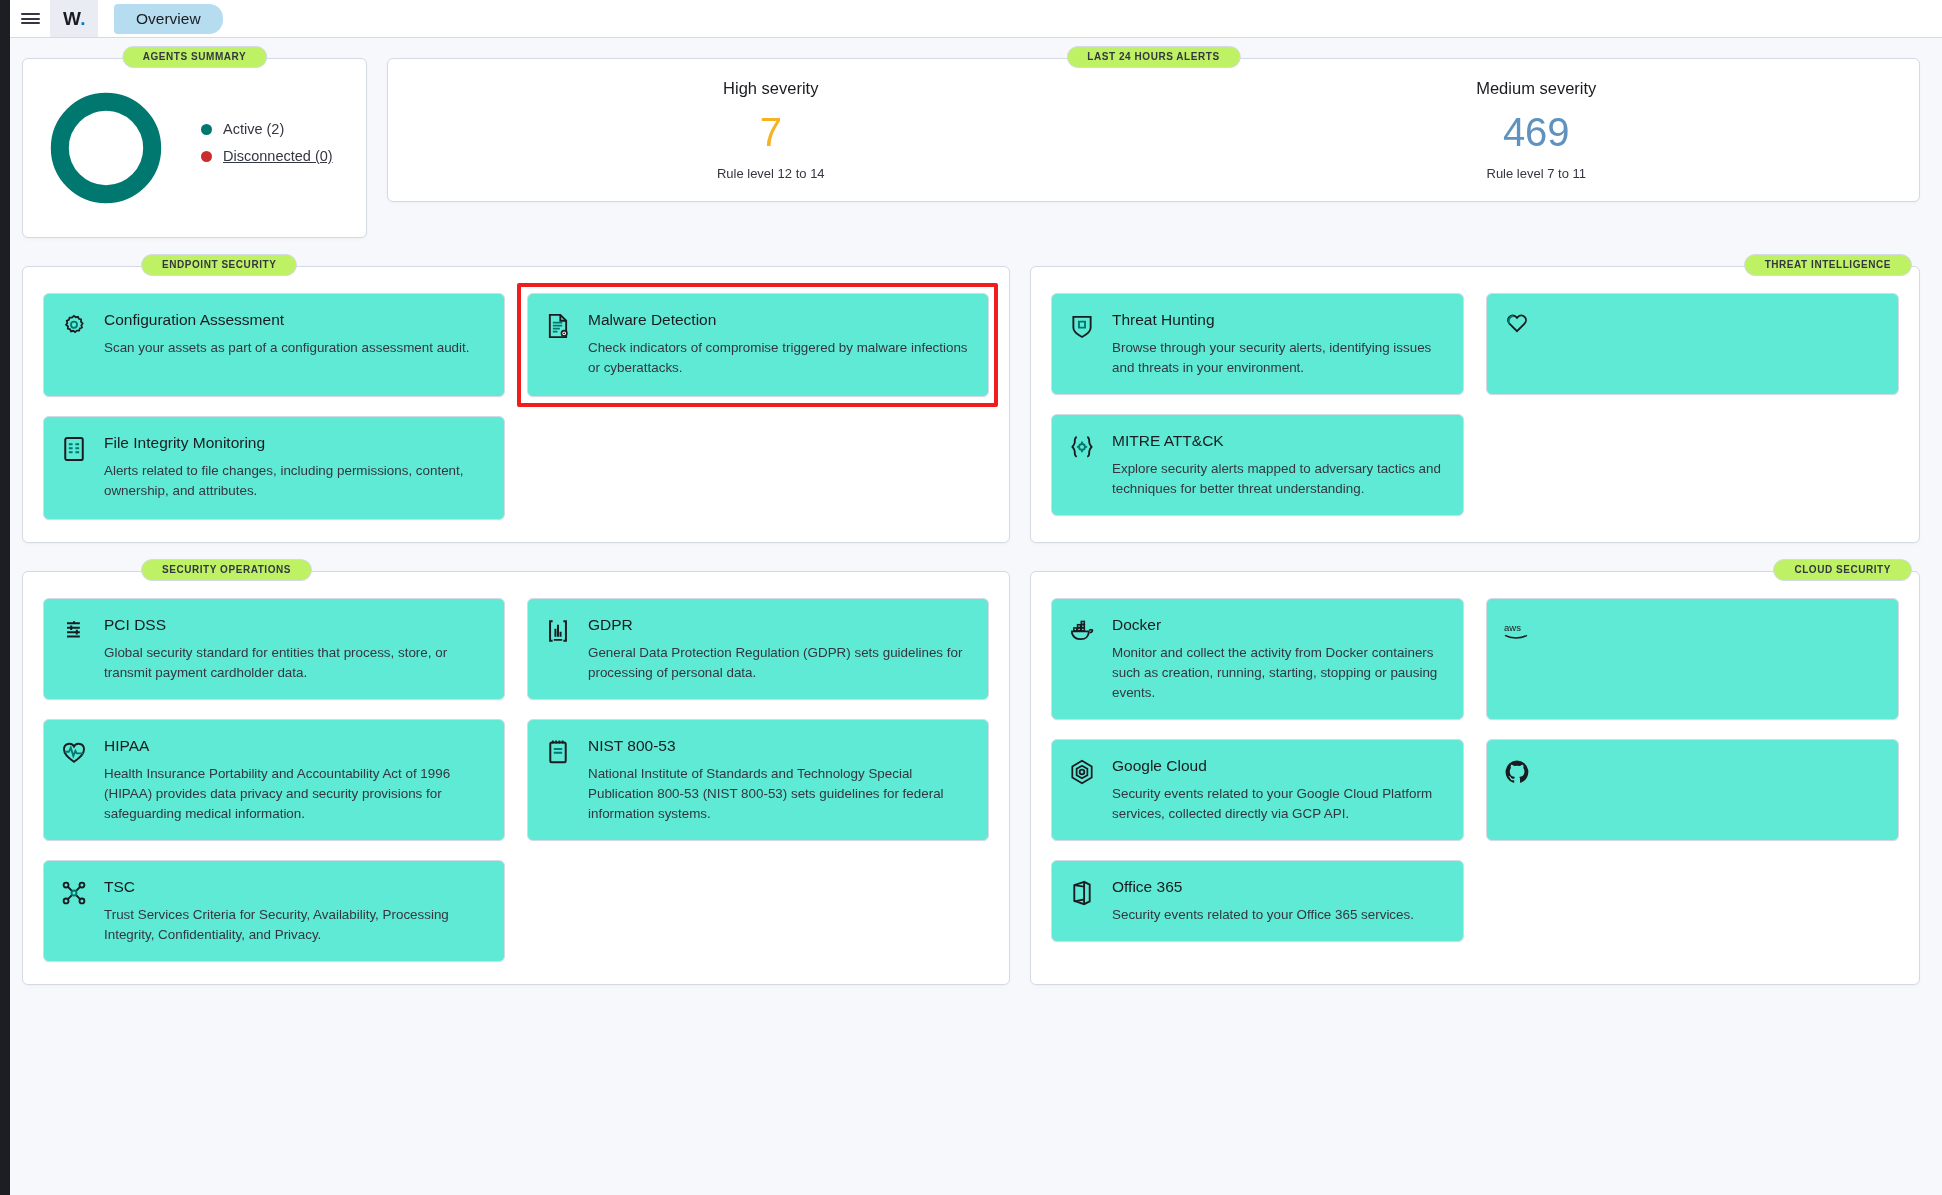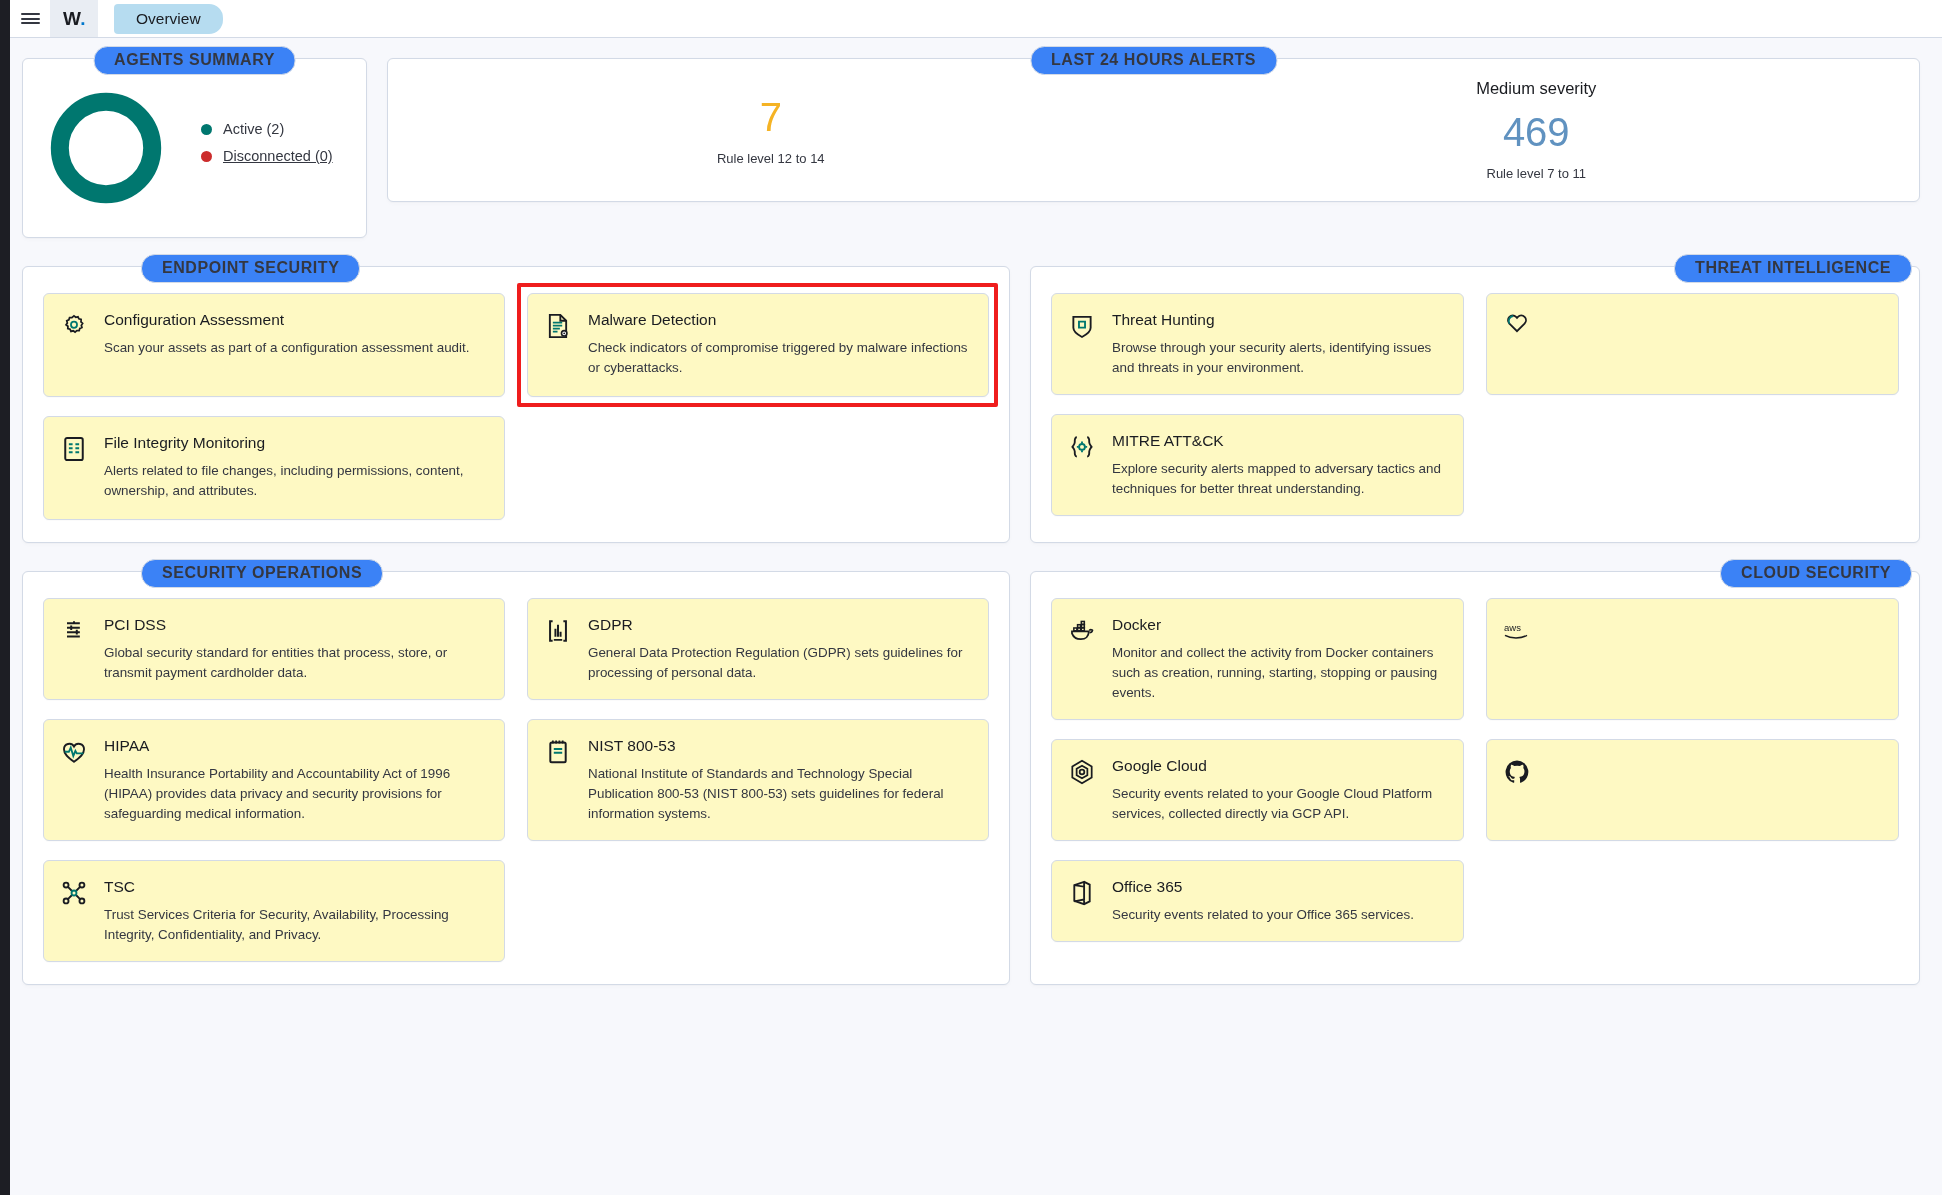--- a/index.html
+++ b/index.html
@@ -50,25 +50,25 @@
   
   .panel {
     background: #ffffff;
     border: 1px solid #d3dae6;
     border-radius: 6px;
     position: relative;
     box-shadow: 0 .7px 1.4px rgba(0,0,0,.02), 0 1.9px 4px rgba(0,0,0,.02);
   }
   .panel-title {
     position: absolute; top: -13px;
-    background: #3b82f6;
+    background: #bef264;
     border: 1px solid #d3dae6;
     border-radius: 14px;
     padding: 4px 20px 5px;
-    font-size: 16px; font-weight: bold; letter-spacing: .55px;
+    font-size: 10px; font-weight: bold; letter-spacing: .55px;
     color: #343741; white-space: nowrap;
   }
   .pt-center { left: 50%; transform: translateX(-50%); }
   .pt-left   { left: 118px; }
   .pt-right  { right: 7px; }
 
   
   .agents {
     width: 345px; height: 180px; display: flex; align-items: center;
   }
@@ -91,21 +91,21 @@
   .alert-sub { font-size: 13px; color: #343741; margin-top: 12px; }
 
   
   .row-mid { padding-top: 28px; }
   .sec-left  { width: 988px; flex: 0 0 988px; padding: 26px 20px 22px; }
   .sec-right { flex: 1; padding: 26px 20px 22px; min-width: 0; }
   .cards { display: grid; grid-template-columns: 1fr 1fr; gap: 19px 22px; align-content: start; }
   .cards-endpoint { grid-template-rows: 104px 104px; }
 
   .card {
-    border: 1px solid #d3dae6; border-radius: 6px; background: #fef9c3;
+    border: 1px solid #d3dae6; border-radius: 6px; background: #5eead4;
     padding: 16px 18px 16px 16px;
     display: flex; gap: 14px; cursor: pointer;
     box-shadow: 0 .7px 1.4px rgba(0,0,0,.02);
   }
   .card-icon { width: 30px; flex: 0 0 30px; padding-top: 2px; }
   .card-body { min-width: 0; }
   .card-title { font-size: 15.5px; color: #1a1c21; line-height: 20px; }
   .card-desc { font-size: 13.4px; line-height: 20px; color: #343741; margin-top: 8px; }
 
   
@@ -160,20 +160,21 @@
           <span class="legend-dot" style="background:#cc2c2c"></span>
           <span class="legend-label link">Disconnected (0)</span>
         </div>
       </div>
     </div>
 
     <div class="panel alerts">
       <div class="panel-title pt-center">LAST 24 HOURS ALERTS</div>
 
       <div class="alert-col">
+        <div class="alert-title">High severity</div>
         <div class="alert-value" style="color:#f5b324">7</div>
         <div class="alert-sub">Rule level 12 to 14</div>
       </div>
       <div class="alert-col">
         <div class="alert-title">Medium severity</div>
         <div class="alert-value" style="color:#6092c0">469</div>
         <div class="alert-sub">Rule level 7 to 11</div>
       </div>
     </div>
   </div>

